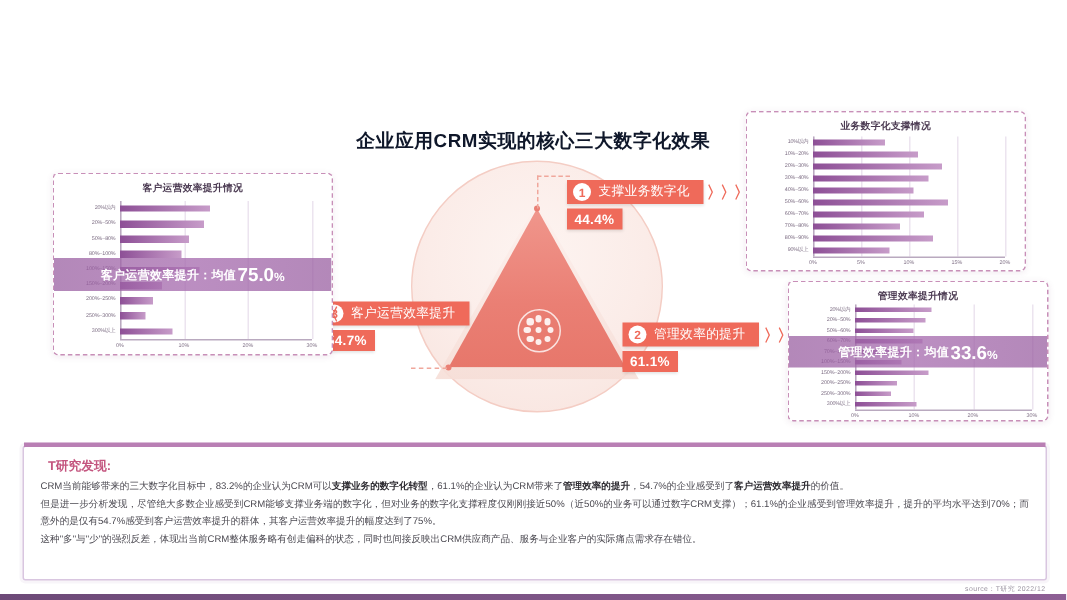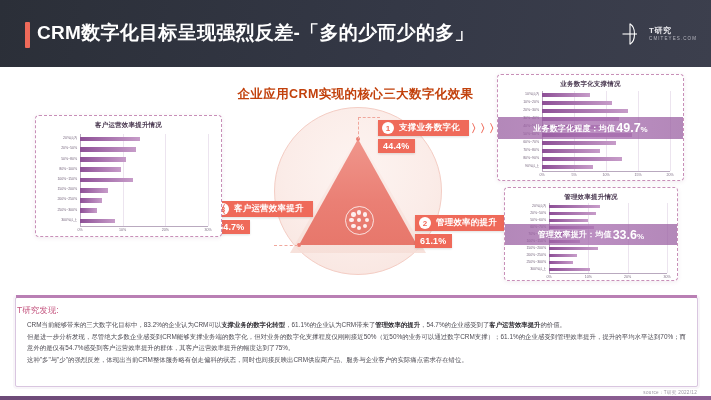--- a/index.html
+++ b/index.html
@@ -29,21 +29,21 @@
   .logo-mark{width:24px;height:24px;display:block;}
   .logo-text{display:flex;flex-direction:column;line-height:1;}
   .logo-cn{color:#e8e8ec;font-size:8px;font-weight:bold;letter-spacing:.5px;}
   .logo-en{color:#b9b9c2;font-size:4.5px;letter-spacing:1.1px;margin-top:2px;}
 
   
   .stage{position:absolute;left:0;top:67px;width:711px;height:225px;background:#fff;}
 
   .center-title{
     position:absolute;left:0;right:0;top:19px;text-align:center;
-    font-size:12.5px;font-weight:bold;color:#c2410c;letter-spacing:.4px;
+    font-size:12.5px;font-weight:bold;color:#0f172a;letter-spacing:.4px;
   }
 
   
   .tri-wrap{position:absolute;left:252px;top:36px;width:210px;height:180px;}
   .tri-circle{
     position:absolute;left:22px;top:4px;width:166px;height:166px;border-radius:50%;
     background:radial-gradient(circle at 50% 38%, #fdf4f1 0%, #fbece8 55%, #f8e3dd 100%);
     border:1px solid #f4cdc4;
   }
   .tri-shadow{
@@ -82,21 +82,21 @@
   .leader-v{position:absolute;border-left:1px dashed #f0a79c;width:0;}
 
   
   .callout{position:absolute;display:flex;align-items:center;height:16px;
     background:#ef6a5a;padding:0 9px 0 4px;box-shadow:0 1px 2px rgba(0,0,0,.12);}
   .callout .num{
     width:12px;height:12px;border-radius:50%;background:#fff;color:#ef6a5a;
     font-size:8px;font-weight:bold;display:flex;align-items:center;justify-content:center;
     margin-right:5px;flex:0 0 auto;
   }
-  .callout .txt{color:#fff;font-size:8.5px;font-weight:bold;white-space:nowrap;letter-spacing:.2px;}
+  .callout .txt{color:#fff;font-size:8.5px;font-weight:normal;white-space:nowrap;letter-spacing:.2px;}
   .pct{
     position:absolute;background:#ef6a5a;color:#fff;font-size:9px;font-weight:bold;
     padding:2px 5px;letter-spacing:.2px;box-shadow:0 1px 2px rgba(0,0,0,.12);
   }
 
   .chev{position:absolute;color:#ef6a5a;font-size:11px;font-weight:bold;letter-spacing:-2px;}
 
   
   .card{
     position:absolute;background:#ffffff;
@@ -129,21 +129,21 @@
   
   .findings{
     position:absolute;left:15px;top:297px;width:681px;height:88px;
     background:#ffffff;border:1px solid #d9c6e0;border-radius:2px;
     box-shadow:0 0 0 2px rgba(217,198,224,.18);
   }
   .findings-top{
     position:absolute;left:0;right:0;top:-3px;height:3px;background:#b97fb4;
   }
   .findings-h{
-    position:absolute;left:1px;top:7px;color:#c4557f;font-size:8.5px;font-weight:normal;
+    position:absolute;left:16px;top:7px;color:#c4557f;font-size:8.5px;font-weight:bold;
   }
   .findings-body{
     position:absolute;left:11px;right:11px;top:22px;
     font-size:6.4px;color:#4c4a52;line-height:1.62;text-align:justify;
   }
   .findings-body p{margin:0 0 2px 0;}
   .findings-body b{color:#2f2d33;font-weight:bold;}
 
   .footer-src{
     position:absolute;right:14px;bottom:5px;font-size:4.6px;color:#9a93a0;letter-spacing:.3px;
@@ -151,35 +151,20 @@
   .footer-bar{
     position:absolute;left:0;right:0;bottom:0;height:4px;
     background:linear-gradient(90deg,#6d4a78 0%,#8d5f94 100%);
   }
 </style>
 </head>
 <body>
 
 <div id="slide">
 
-  <div class="header">
-    <div class="header-accent"></div>
-    <div class="header-title">CRM数字化目标呈现强烈反差-「多的少而少的多」</div>
-    <div class="logo">
-      <svg class="logo-mark" viewBox="0 0 24 24">
-        <path d="M10 2 C16 5, 16 19, 10 22" fill="none" stroke="#ffffff" stroke-width="1.1"></path>
-        <line x1="10" y1="1.5" x2="10" y2="22.5" stroke="#ffffff" stroke-width="1.1"></line>
-        <line x1="2.5" y1="12" x2="17" y2="12" stroke="#ffffff" stroke-width="1.1"></line>
-      </svg>
-      <div class="logo-text">
-        <span class="logo-cn">T研究</span>
-        <span class="logo-en">CMITEYES.COM</span>
-      </div>
-    </div>
-  </div>
 
   <div class="stage">
 
     <div class="center-title">企业应用CRM实现的核心三大数字化效果</div>
 
     <div class="tri-wrap">
       <div class="tri-circle"></div>
       <div class="tri-shadow"></div>
       <div class="tri-main"></div>
       <div class="tri-emblem">
@@ -249,20 +234,24 @@
           <div class="ylab" style="top: 44px; right: 131px;">100%~150%</div>
           <div class="bar" style="top: 53.8711px; height: 4.70222px; width: 27.7333px;"></div>
           <div class="ylab" style="top: 54.2222px; right: 131px;">150%~200%</div>
           <div class="bar" style="top: 64.0933px; height: 4.70222px; width: 22.1867px;"></div>
           <div class="ylab" style="top: 64.4444px; right: 131px;">200%~250%</div>
           <div class="bar" style="top: 74.3156px; height: 4.70222px; width: 17.4933px;"></div>
           <div class="ylab" style="top: 74.6667px; right: 131px;">250%~300%</div>
           <div class="bar" style="top: 84.5378px; height: 4.70222px; width: 35.4133px;"></div>
           <div class="ylab" style="top: 84.8889px; right: 131px;">300%以上</div>
         </div>
+      <div class="avg-band" style="top:56px;height:22px;">
+        <span class="lbl">客户运营效率提升：均值</span>
+          <span class="big"><span>75.0</span><span class="sml">%</span></span>
+      </div>
     </div>
 
     <div class="card" style="left:497px;top:7px;width:185px;height:105px;">
       <div class="card-title">业务数字化支撑情况</div>
       <div class="plot" id="plotB" style="left:44px;top:16px;width:128px;height:80px;">
           <div class="gridline" style="left: 0px; height: 80px;"></div>
           <div class="xlab" style="left: -9px; top: 82px; width: 18px;">0%</div>
           <div class="gridline" style="left: 32px; height: 80px;"></div>
           <div class="xlab" style="left: 23px; top: 82px; width: 18px;">5%</div>
           <div class="gridline" style="left: 64px; height: 80px;"></div>
@@ -287,27 +276,23 @@
           <div class="ylab" style="top: 42px; right: 131px;">50%~60%</div>
           <div class="bar" style="top: 50.16px; height: 3.68px; width: 73.6px;"></div>
           <div class="ylab" style="top: 50px; right: 131px;">60%~70%</div>
           <div class="bar" style="top: 58.16px; height: 3.68px; width: 57.6px;"></div>
           <div class="ylab" style="top: 58px; right: 131px;">70%~80%</div>
           <div class="bar" style="top: 66.16px; height: 3.68px; width: 80px;"></div>
           <div class="ylab" style="top: 66px; right: 131px;">80%~90%</div>
           <div class="bar" style="top: 74.16px; height: 3.68px; width: 51.2px;"></div>
           <div class="ylab" style="top: 74px; right: 131px;">90%以上</div>
         </div>
-      <div class="avg-band" style="top:42px;height:22px;">
-        <span class="lbl">业务数字化程度：均值</span>
-          <span class="big"><span>49.7</span><span class="sml">%</span></span>
-      </div>
-    </div>
-
-    <div class="card" style="left:504px;top:120px;width:172px;height:92px;">
+    </div>
+
+    <div class="card" style="left:525px;top:120px;width:172px;height:92px;">
       <div class="card-title">管理效率提升情况</div>
       <div class="plot" id="plotC" style="left:44px;top:15px;width:118px;height:70px;">
           <div class="gridline" style="left: 0px; height: 70px;"></div>
           <div class="xlab" style="left: -9px; top: 72px; width: 18px;">0%</div>
           <div class="gridline" style="left: 39.3333px; height: 70px;"></div>
           <div class="xlab" style="left: 30.3333px; top: 72px; width: 18px;">10%</div>
           <div class="gridline" style="left: 78.6667px; height: 70px;"></div>
           <div class="xlab" style="left: 69.6667px; top: 72px; width: 18px;">20%</div>
           <div class="gridline" style="left: 118px; height: 70px;"></div>
           <div class="xlab" style="left: 109px; top: 72px; width: 18px;">30%</div>

